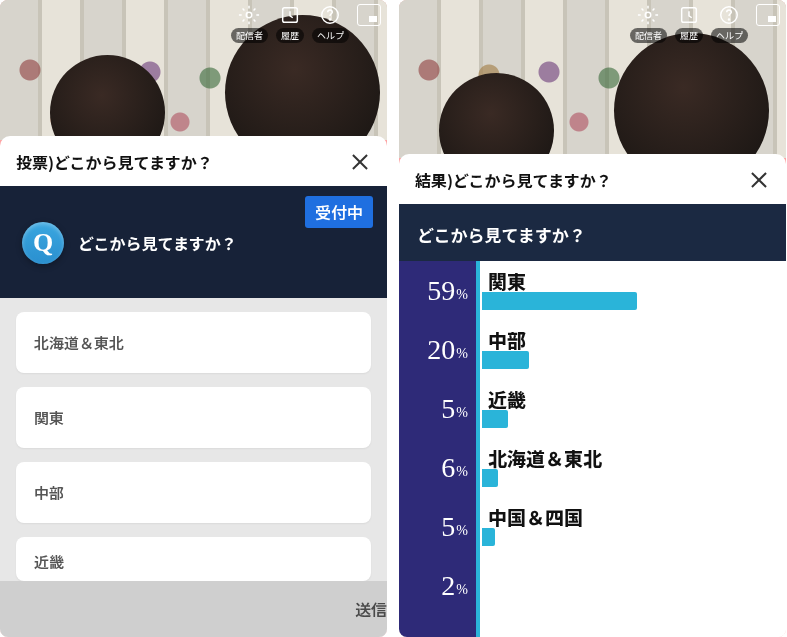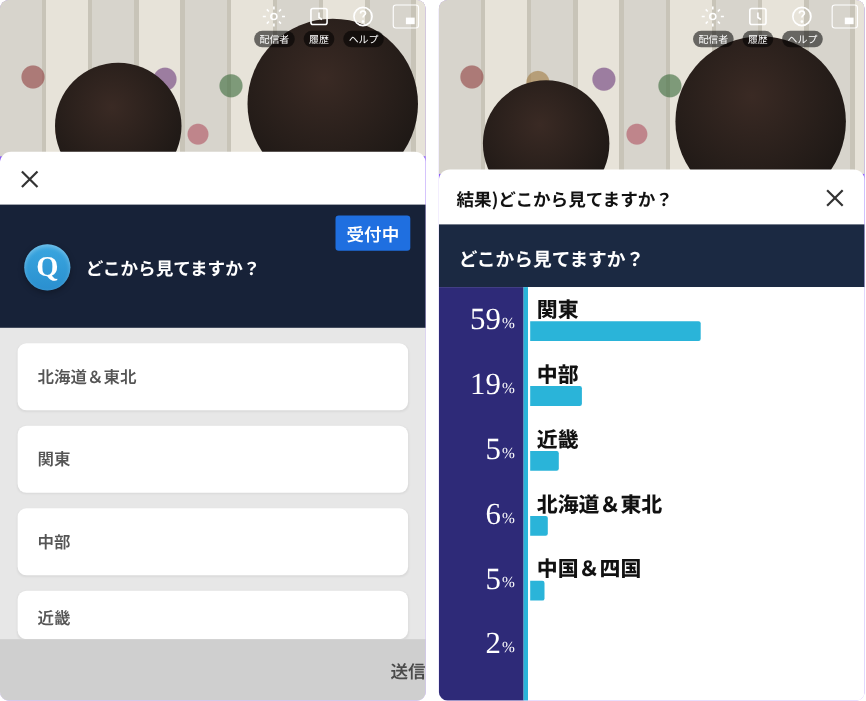--- a/index.html
+++ b/index.html
@@ -13,21 +13,21 @@
     gap: 12px;
   }
   .phone {
     width: 387px;
     height: 637px;
     position: relative;
     display: flex;
     flex-direction: column;
     border-radius: 8px;
     overflow: hidden;
-    background: #8b5cf6;
+    background: #fca5a5;
   }
 
   
   .video-bg {
     position: relative;
     height: 158px;
     background:
       repeating-linear-gradient(90deg,
         #d7d4cc 0 38px, #c8c4b8 38px 42px,
         #e7e3d9 42px 80px, #c8c4b8 80px 84px),
@@ -244,20 +244,21 @@
         <span class="tlabel">ヘルプ</span>
       </div>
       <div class="ticon">
         <div class="pip-box"></div>
       </div>
     </div>
   </div>
 
   <div class="sheet">
     <div class="sheet-head">
+      <div class="sheet-title">投票)どこから見てますか？</div>
       <div class="close"></div>
     </div>
 
     <div class="poll-dark">
       <div class="badge">受付中</div>
       <div class="question-row">
         <div class="q-badge">Q</div>
         <div class="q-text">どこから見てますか？</div>
       </div>
     </div>
@@ -317,21 +318,21 @@
       <div class="result-q">どこから見てますか？</div>
     </div>
 
     <div class="results-wrap">
       <div class="pct-col" id="pct-col">
           <div class="pct-cell">
             <span class="pct-num">59</span>
             <span class="pct-sign">%</span>
           </div>
           <div class="pct-cell">
-            <span class="pct-num">19</span>
+            <span class="pct-num">20</span>
             <span class="pct-sign">%</span>
           </div>
           <div class="pct-cell">
             <span class="pct-num">5</span>
             <span class="pct-sign">%</span>
           </div>
           <div class="pct-cell">
             <span class="pct-num">6</span>
             <span class="pct-sign">%</span>
           </div>

